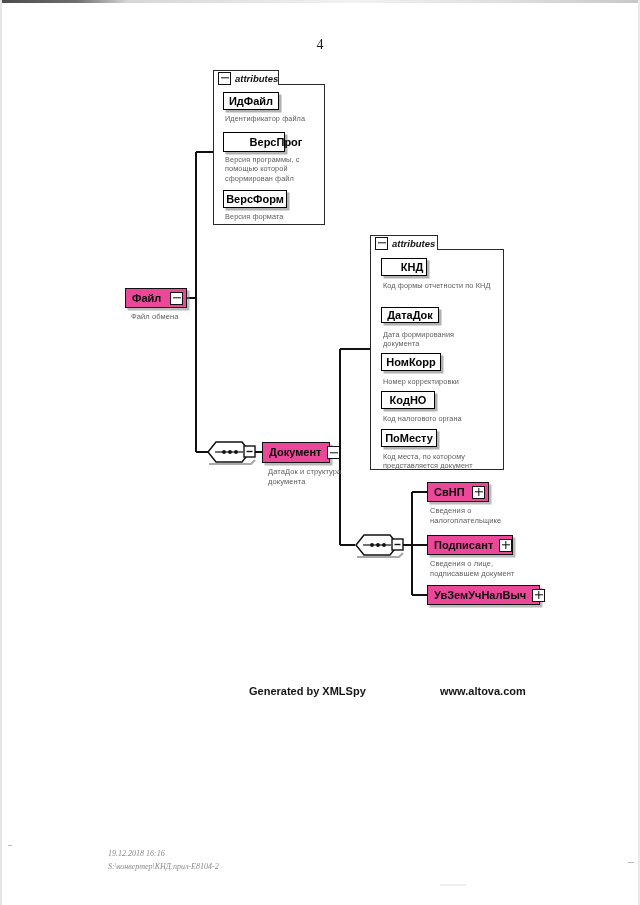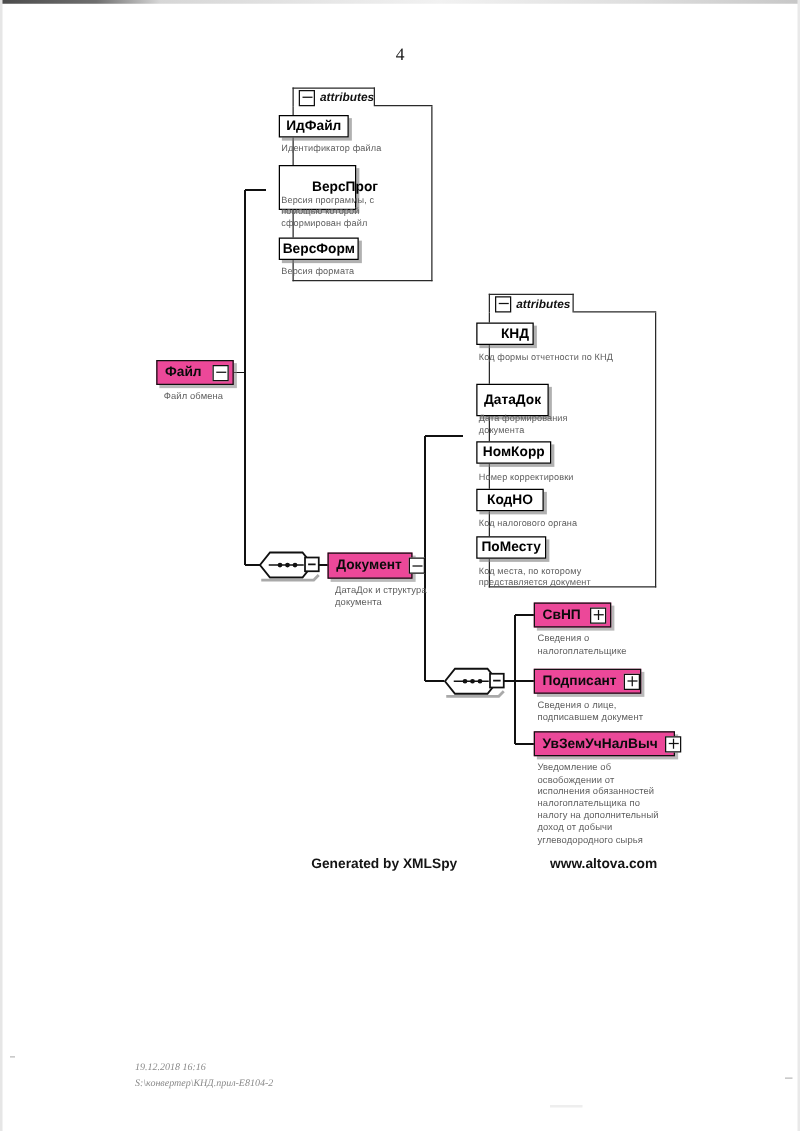--- a/index.html
+++ b/index.html
@@ -73,21 +73,21 @@
 
   .desc{
     position:absolute;
     font-family:"Liberation Sans", sans-serif;
     color:#5e5e5e;
     line-height:1.28;
     letter-spacing:.1px;
   }
 
   
-  .attr-panel{position:absolute;box-sizing:border-box;margin-left:21px;}
+  .attr-panel{position:absolute;box-sizing:border-box;}
   .attr-panel .frame{
     position:absolute;left:0;box-sizing:border-box;
     border:1.4px solid #2a2a2a;background:transparent;
   }
   .attr-tab{
     position:absolute;left:0;top:0;box-sizing:border-box;
     border:1.4px solid #2a2a2a;border-bottom:none;
     background:#fff;
     display:flex;align-items:center;gap:4px;
     padding:0 6px 0 4px;
@@ -190,21 +190,21 @@
       </div>
       <div class="frame" style="top:15px;width:112px;height:140px;border-top:none;"></div>
       <div class="frame" style="top:14px;left:66px;width:46px;height:2px;border:none;border-top:1.4px solid #2a2a2a;"></div>
     </div>
 
     <div class="attr-box" style="left:223px;top:92px;width:56px;height:18px;font-size:11px;">
       <span>ИдФайл</span>
     </div>
     <div class="desc" style="left:225px;top:114px;width:100px;font-size:7.3px;">Идентификатор файла</div>
 
-    <div class="attr-box" style="left:223px;top:132px;width:62px;height:36px;font-size:11px;padding-left:44px;">
+    <div class="attr-box" style="left:223px;top:132px;width:62px;height:20px;font-size:11px;padding-left:44px;">
       <span>ВерсПрог</span>
     </div>
     <div class="desc" style="left:225px;top:155px;width:82px;font-size:7.3px;">Версия программы, с помощью которой сформирован файл</div>
 
     <div class="attr-box" style="left:223px;top:190px;width:64px;height:18px;font-size:11px;">
       <span>ВерсФорм</span>
     </div>
     <div class="desc" style="left:225px;top:212px;width:100px;font-size:7.3px;">Версия формата</div>
 
     <div class="node with-toggle" style="left:125px;top:288px;width:62px;height:20px;font-size:11px;">
@@ -220,21 +220,21 @@
       </div>
       <div class="frame" style="top:15px;width:134px;height:220px;border-top:none;"></div>
       <div class="frame" style="top:14px;left:68px;width:66px;height:2px;border:none;border-top:1.4px solid #2a2a2a;"></div>
     </div>
 
     <div class="attr-box" style="left:381px;top:258px;width:46px;height:18px;font-size:11px;padding-left:16px;">
       <span>КНД</span>
     </div>
     <div class="desc" style="left:383px;top:281px;width:115px;font-size:7.3px;">Код формы отчетности по КНД</div>
 
-    <div class="attr-box" style="left:381px;top:307px;width:58px;height:26px;font-size:11px;">
+    <div class="attr-box" style="left:381px;top:307px;width:58px;height:16px;font-size:11px;">
       <span>ДатаДок</span>
     </div>
     <div class="desc" style="left:383px;top:330px;width:100px;font-size:7.3px;">Дата формирования документа</div>
 
     <div class="attr-box" style="left:381px;top:353px;width:60px;height:18px;font-size:11px;">
       <span>НомКорр</span>
     </div>
     <div class="desc" style="left:383px;top:377px;width:115px;font-size:7.3px;">Номер корректировки</div>
 
     <div class="attr-box" style="left:381px;top:391px;width:54px;height:18px;font-size:11px;">
@@ -262,21 +262,20 @@
     <div class="node with-toggle" style="left:427px;top:535px;width:86px;height:20px;font-size:11px;">
       <span class="nlabel">Подписант</span>
       <span class="toggle plus"></span>
     </div>
     <div class="desc" style="left:430px;top:559px;width:96px;font-size:7.5px;">Сведения о лице, подписавшем документ</div>
 
     <div class="node with-toggle" style="left:427px;top:585px;width:113px;height:20px;font-size:11px;">
       <span class="nlabel">УвЗемУчНалВыч</span>
       <span class="toggle plus"></span>
     </div>
-    <div class="desc" style="left:430px;top:609px;width:100px;font-size:7.5px;">Уведомление об освобождении от исполнения обязанностей налогоплательщика по налогу на дополнительный доход от добычи углеводородного сырья</div>
 
   </div>
 
   <div class="gen-left" style="left:249px;top:685px;font-size:11px;">Generated by XMLSpy</div>
   <div class="gen-right" style="left:440px;top:685px;font-size:11px;">www.altova.com</div>
 
 
   <div class="scan-footer" style="left:108px;top:848px;font-size:8px;">19.12.2018 16:16</div>
   <div class="scan-footer" style="left:108px;top:861px;font-size:8px;">S:\конвертер\КНД.прил-Е8104-2</div>
 

